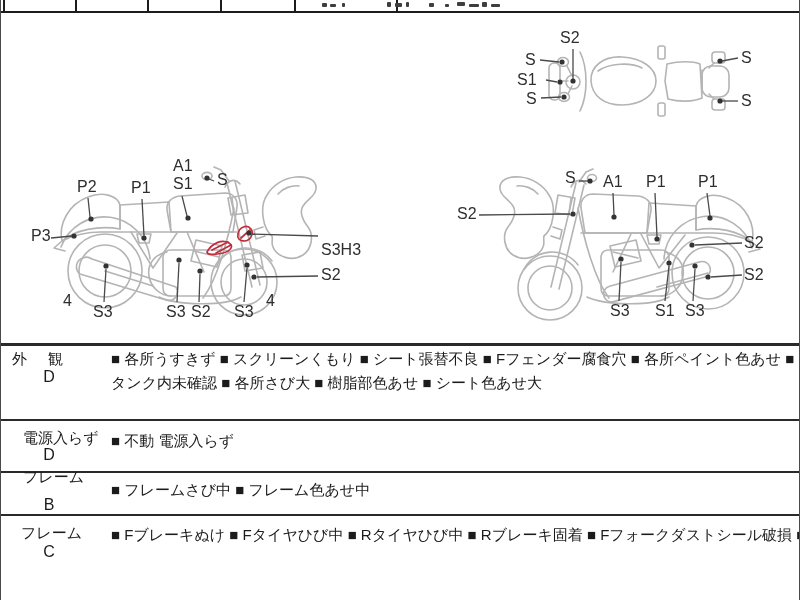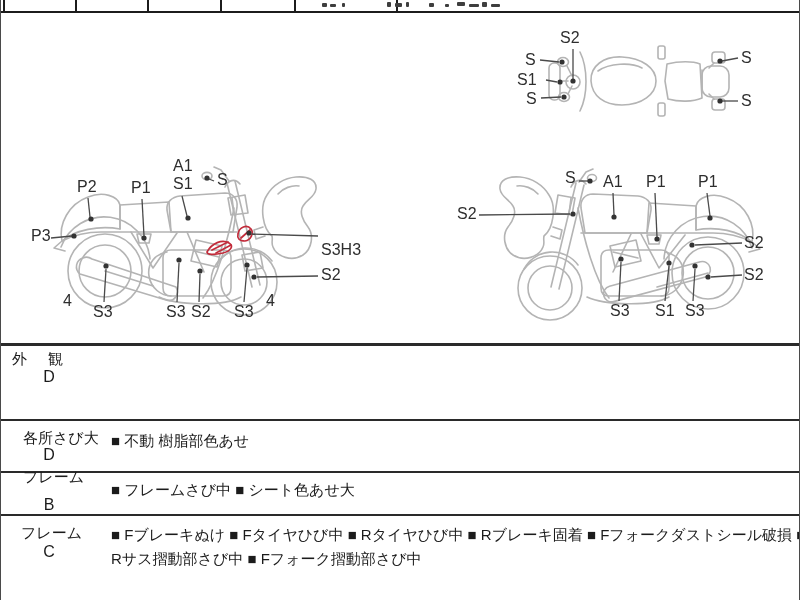--- a/index.html
+++ b/index.html
@@ -246,35 +246,36 @@
 
   <div>
     <div class="hline" style="top:343px;height:3px"></div>
     <div class="hline" style="top:419px;height:2px"></div>
     <div class="hline" style="top:471px;height:2px"></div>
     <div class="hline" style="top:514px;height:2px"></div>
 
     <span class="sec" style="left:11px;top:350px">外　観</span>
     <span class="grade" style="top:368px">D</span>
     <div class="content" style="top:347px">
-    </div>
-
-    <span class="sec" style="left:22px;top:429px;letter-spacing:0">各所さび大</span>
+      <div>■ 各所うすきず ■ スクリーンくもり ■ シート張替不良 ■ Fフェンダー腐食穴 ■ 各所ペイント色あせ ■</div>
+      <div>タンク内未確認 ■ 各所さび大 ■ 樹脂部色あせ ■ シート色あせ大</div>
+    </div>
+
+    <span class="sec" style="left:22px;top:429px;letter-spacing:0">電源入らず</span>
     <span class="grade" style="top:446px">D</span>
     <div class="content" style="top:429px">
-      <div>■ 不動 樹脂部色あせ</div>
+      <div>■ 不動 電源入らず</div>
     </div>
 
     <span class="sec" style="left:22px;top:468px;letter-spacing:0">フレーム</span>
     <span class="grade" style="top:496px">B</span>
     <div class="content" style="top:478px">
-      <div>■ フレームさび中 ■ シート色あせ大</div>
+      <div>■ フレームさび中 ■ フレーム色あせ中</div>
     </div>
 
     <span class="sec" style="left:20px;top:524px;letter-spacing:0">フレーム</span>
     <span class="grade" style="top:543px">C</span>
     <div class="content" style="top:523px">
       <div>■ Fブレーキぬけ ■ Fタイヤひび中 ■ Rタイヤひび中 ■ Rブレーキ固着 ■ Fフォークダストシール破損 ■</div>
-      <div>Rサス摺動部さび中 ■ Fフォーク摺動部さび中</div>
     </div>
   </div>
 
 </div>
 
 </body></html>

